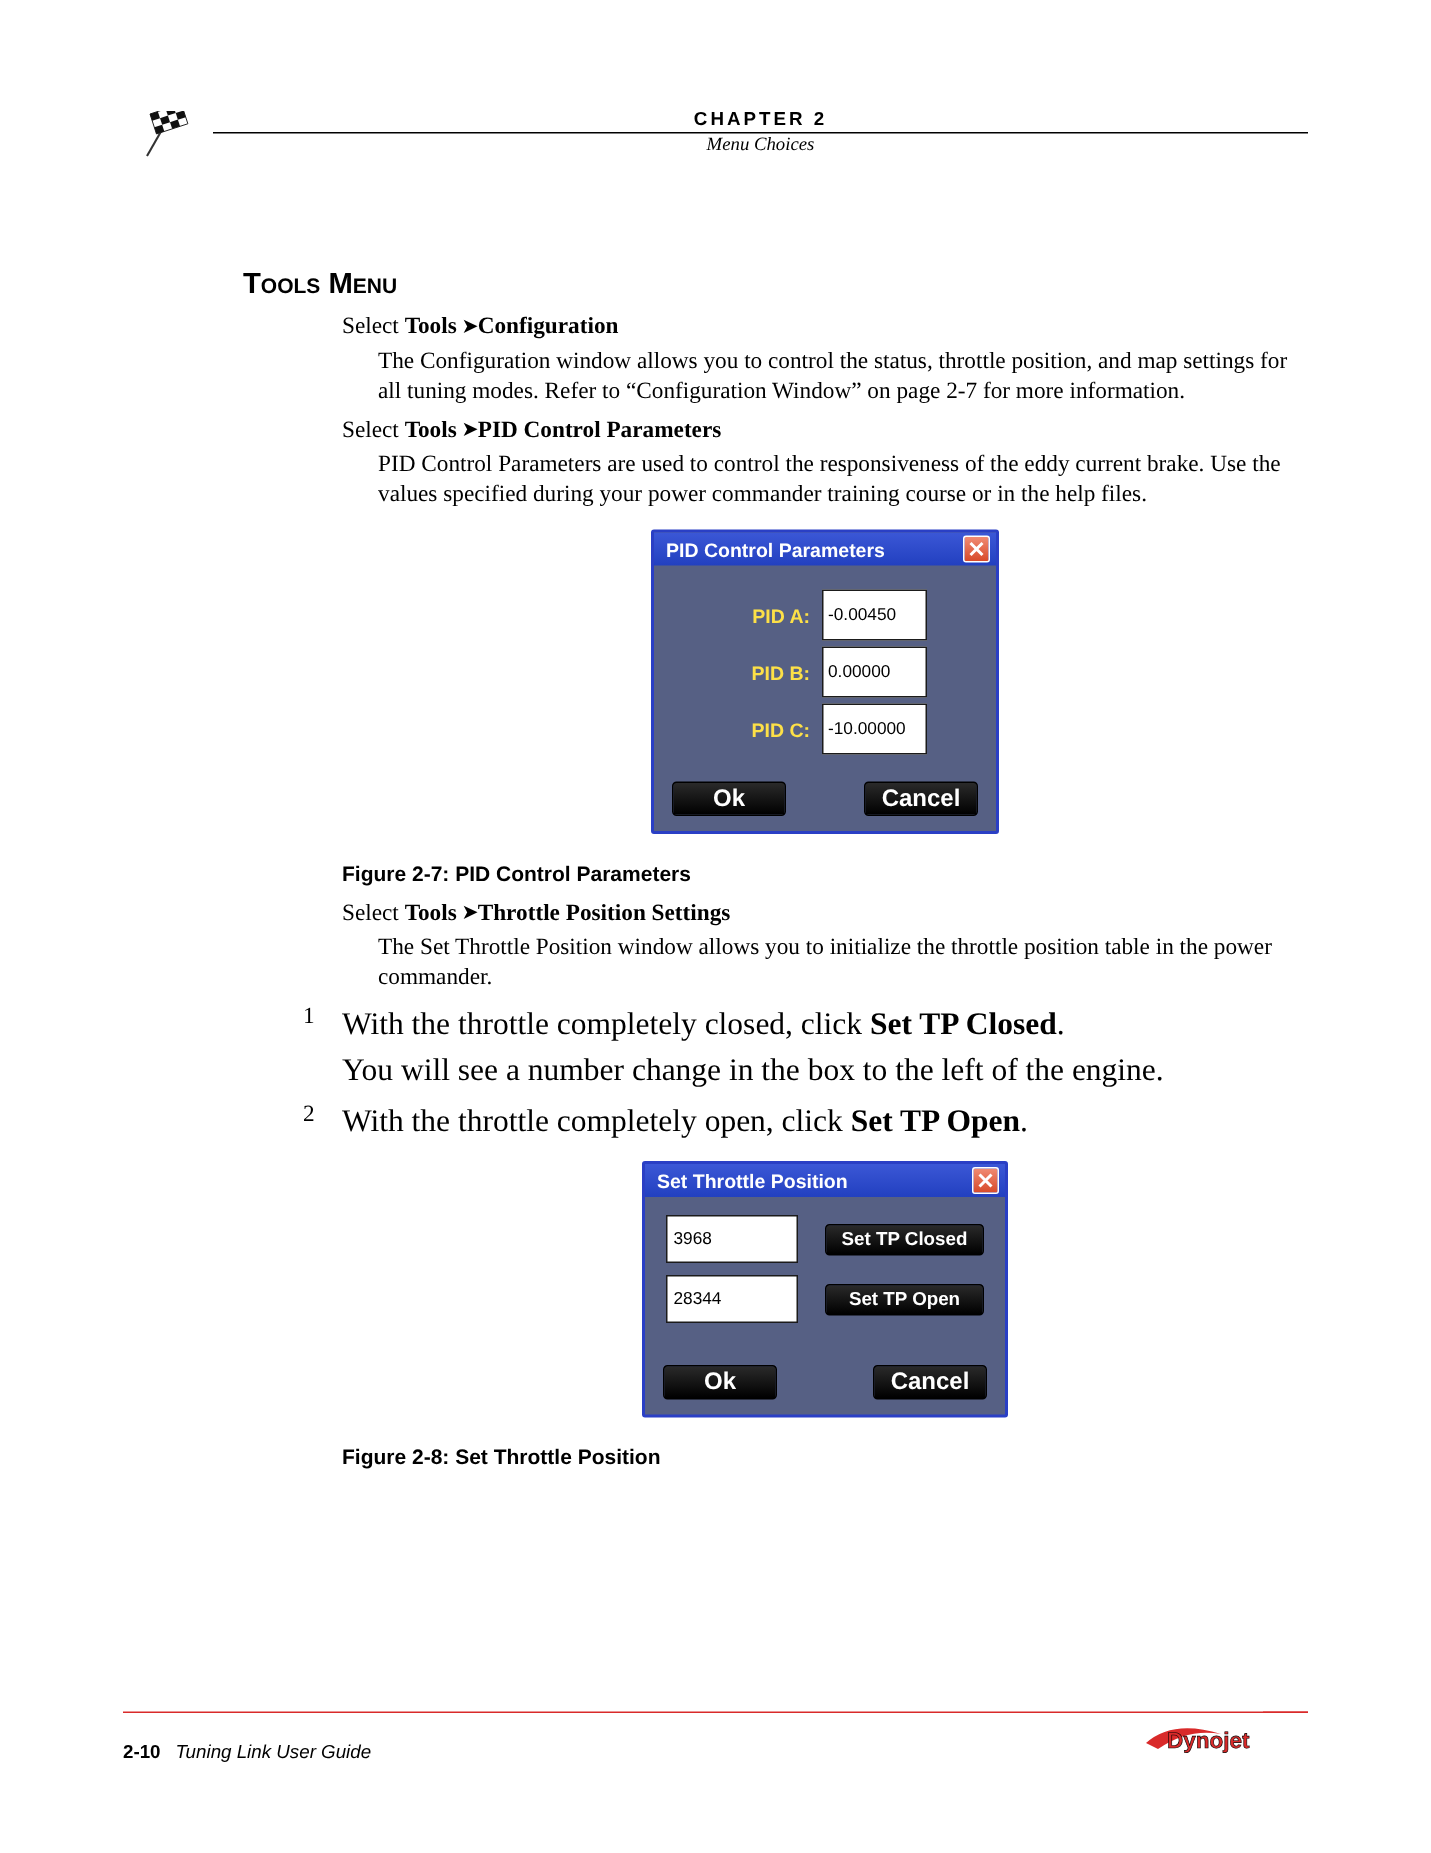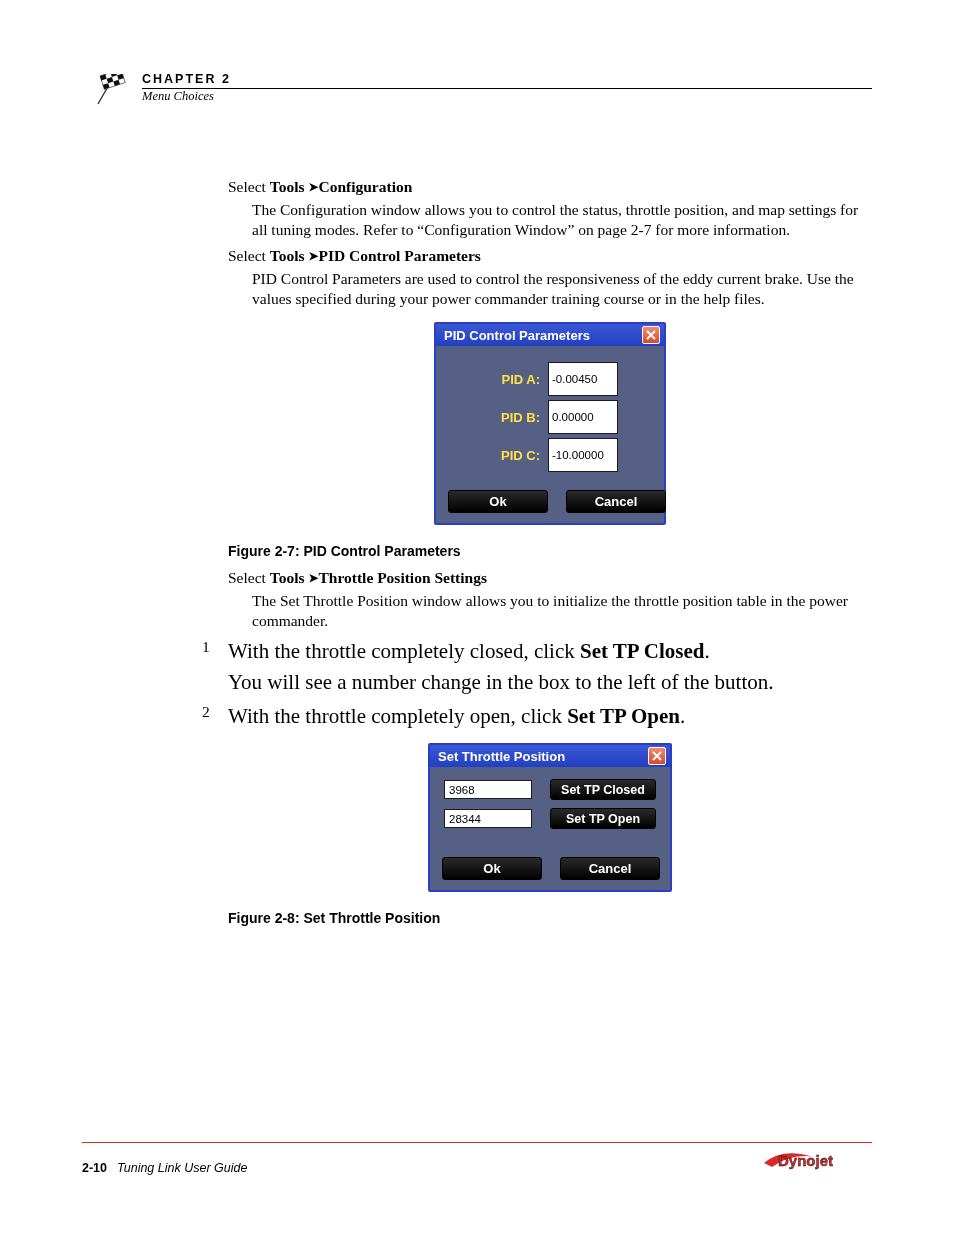--- a/index.html
+++ b/index.html
@@ -14,20 +14,21 @@
   .page {
     position: absolute;
     inset: 0;
     padding: 72px 82px 60px 82px;
   }
   .header {
     position: relative;
     margin-left: 18px;
     padding-left: 42px;
     min-height: 44px;
+    text-align: center;
   }
   .header-flag {
     position: absolute;
     left: -6px;
     top: 2px;
   }
   .header-rule {
     border-top: 1px solid #000;
     margin: 2px 0 0 0;
   }
@@ -104,32 +105,32 @@
   .pid-label { color:#fde047; font-family: Tahoma, Arial, sans-serif; font-weight: bold; font-size: 13px; width: 58px; text-align: right; margin-right: 8px; }
   .pid-input {
     width: 70px; height: 34px;
     background:#fff; border:1px solid #1b1b1b;
     font-family: Tahoma, Arial, sans-serif; font-size: 11.5px;
     padding: 1px 3px;
   }
   .dlg-buttons { display:flex; justify-content: space-between; padding: 4px 12px 10px 12px; gap: 18px; }
   .dlg-btn {
     flex:0 0 auto;
-    width: 100px; height: 23px;
+    width: 76px; height: 23px;
     background: linear-gradient(#2a2a2a,#000);
     color:#fff;
     border:1px solid #000;
     border-radius: 3px;
     font-family: Tahoma, Arial, sans-serif;
-    font-weight: bold; font-size: 13px;
+    font-weight: bold; font-size: 16px;
     display:flex; align-items:center; justify-content:center;
   }
   
   .tp-grid { display:grid; grid-template-columns: 88px 1fr; gap: 8px 18px; align-items:center; padding: 12px 14px 6px 14px; }
-  .tp-input { height: 19px; background:#fff; border:1px solid #1b1b1b; padding:1px 4px; font-family: Tahoma, Arial, sans-serif; font-size: 11.5px; }
+  .tp-input { height: 32px; background:#fff; border:1px solid #1b1b1b; padding:1px 4px; font-family: Tahoma, Arial, sans-serif; font-size: 11.5px; }
   .tp-btn {
     background: linear-gradient(#2a2a2a,#000);
     color:#fff; border:1px solid #000; border-radius:3px;
     font-family: Tahoma, Arial, sans-serif; font-weight:bold; font-size:12.5px;
     height:21px; display:flex; align-items:center; justify-content:center;
   }
   
   .footer {
     position: absolute;
     left: 82px; right: 82px; bottom: 60px;
@@ -175,20 +176,21 @@
           </g>
         </g>
       </svg>
     </div>
     <div class="chapter-label">CHAPTER 2</div>
     <div class="header-rule"></div>
     <div class="menu-choices">Menu Choices</div>
   </div>
 
   <div class="content">
+    <div class="section-title">Tools Menu</div>
 
     <div class="block">
 
       <div class="select-line">
         <span>Select </span><b>Tools</b> <b class="arrow">➤</b><b>Configuration</b>
       </div>
       <div class="para">The Configuration window allows you to control the status, throttle position, and map settings for all tuning modes. Refer to “Configuration Window” on page 2-7 for more information.</div>
 
       <div class="select-line">
         <span>Select </span><b>Tools</b> <b class="arrow">➤</b><b>PID Control Parameters</b>
@@ -227,21 +229,21 @@
 
       <div class="select-line">
         <span>Select </span><b>Tools</b> <b class="arrow">➤</b><b>Throttle Position Settings</b>
       </div>
       <div class="para">The Set Throttle Position window allows you to initialize the throttle position table in the power commander.</div>
 
       <div class="list-row">
         <div class="list-num">1</div>
         <div class="list-body">
           <span>With the throttle completely closed, click </span><b>Set TP Closed</b><span>.</span>
-          <div class="note-body">You will see a number change in the box to the left of the button.</div>
+          <div class="note-body">You will see a number change in the box to the left of the engine.</div>
         </div>
       </div>
 
       <div class="list-row">
         <div class="list-num">2</div>
         <div class="list-body">
           <span>With the throttle completely open, click </span><b>Set TP Open</b><span>.</span>
         </div>
       </div>
 

